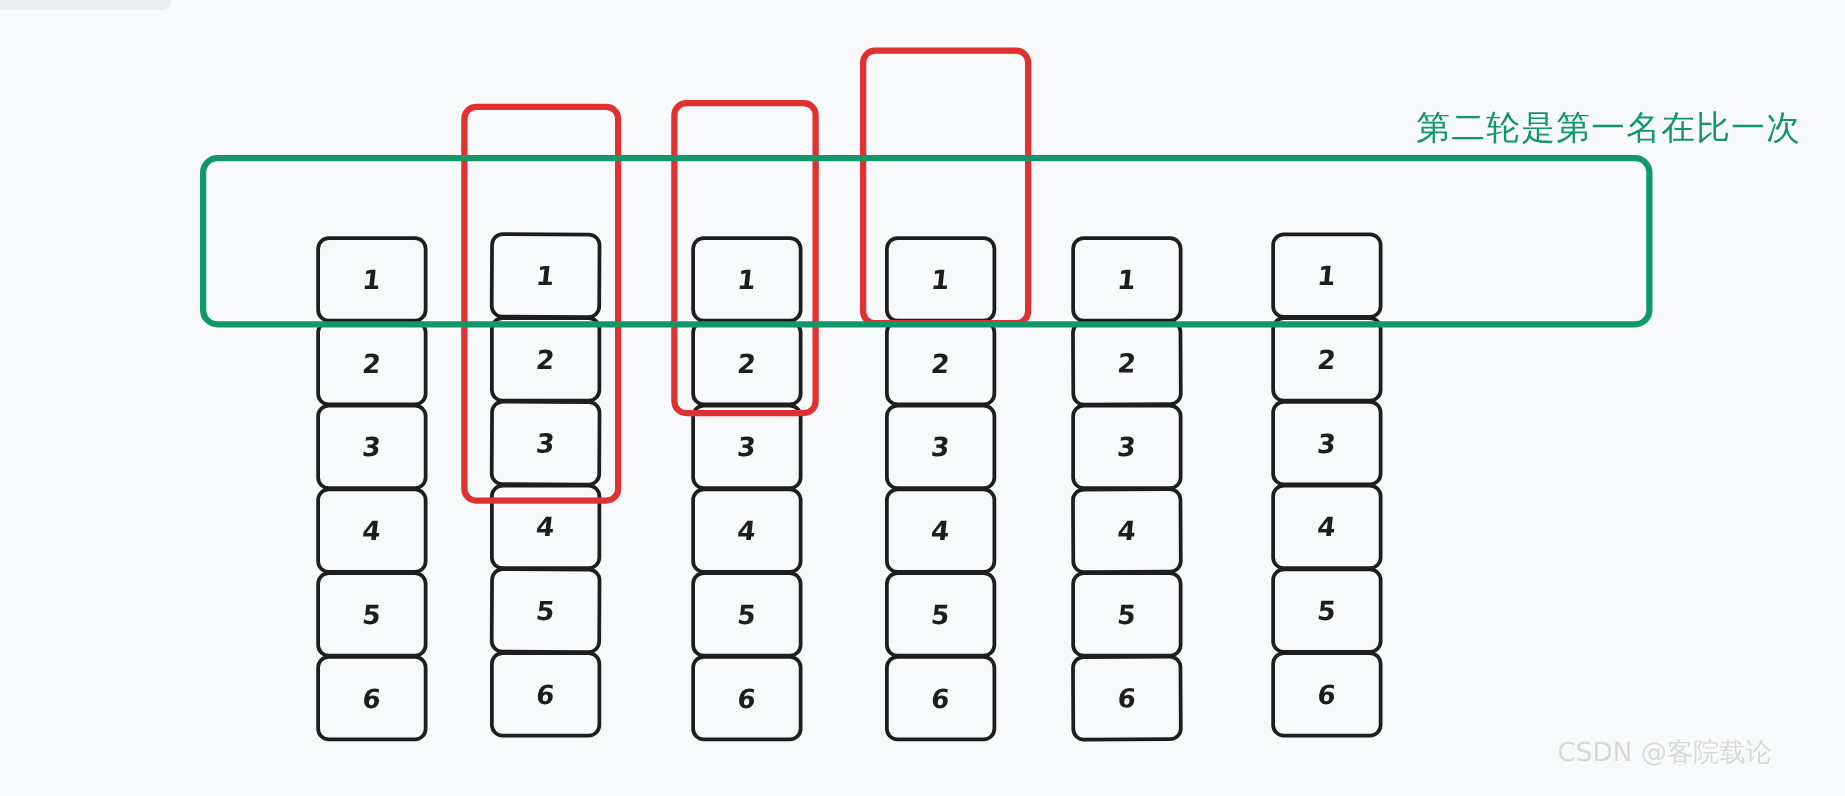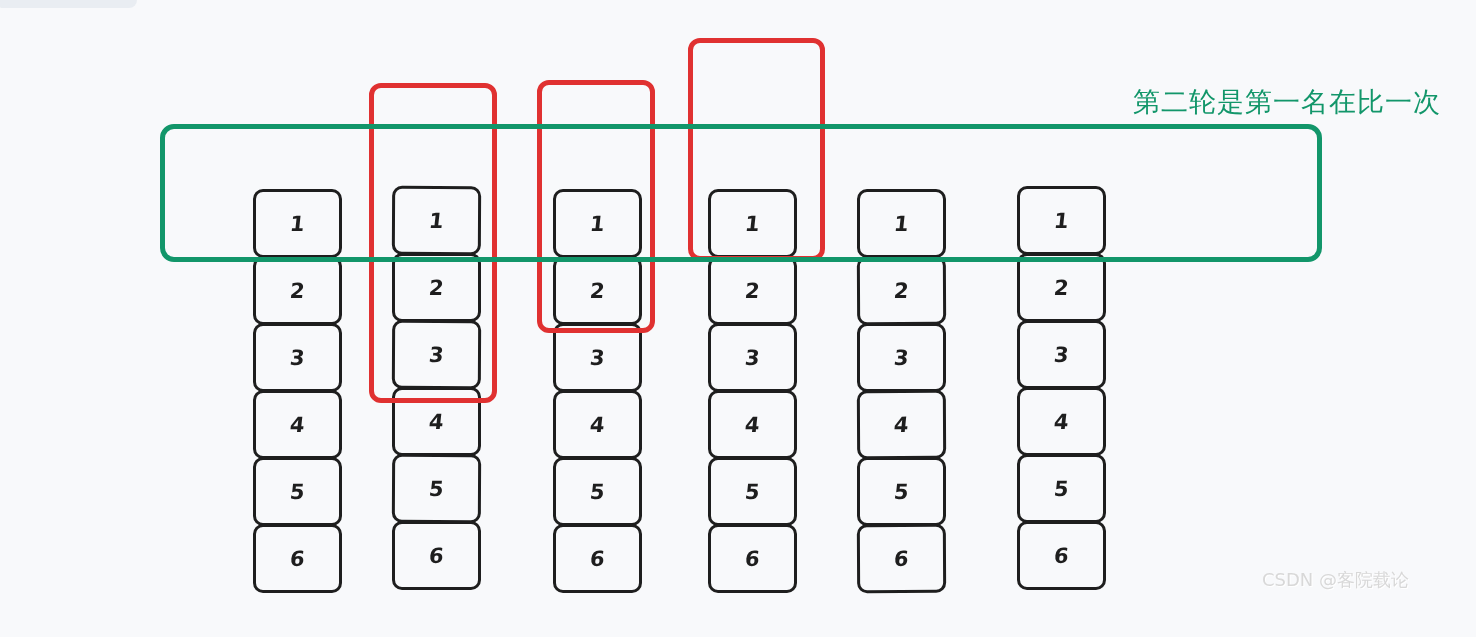--- a/index.html
+++ b/index.html
@@ -69,26 +69,25 @@
     position: absolute;
     left: 1133px; top: 84px;
     font-size: 27px;
     letter-spacing: 1px;
     color: var(--green, #12966a);
     white-space: nowrap;
   }
 
   .watermark {
     position: absolute;
-    left: 1246px; top: 568px;
-    font-size: 18px;
+    left: 1246px; top: 588px;
+    font-size: 21px;
     color: var(--watermark, #d8d8d8);
     text-shadow: 1px 1px 0 #ffffff;
     white-space: nowrap;
-    margin-left: 16px;
   }
 </style>
 </head>
 <body>
 
 <div class="canvas">
 
   <div class="top-strip"></div>
 
   <div class="column col-1">

